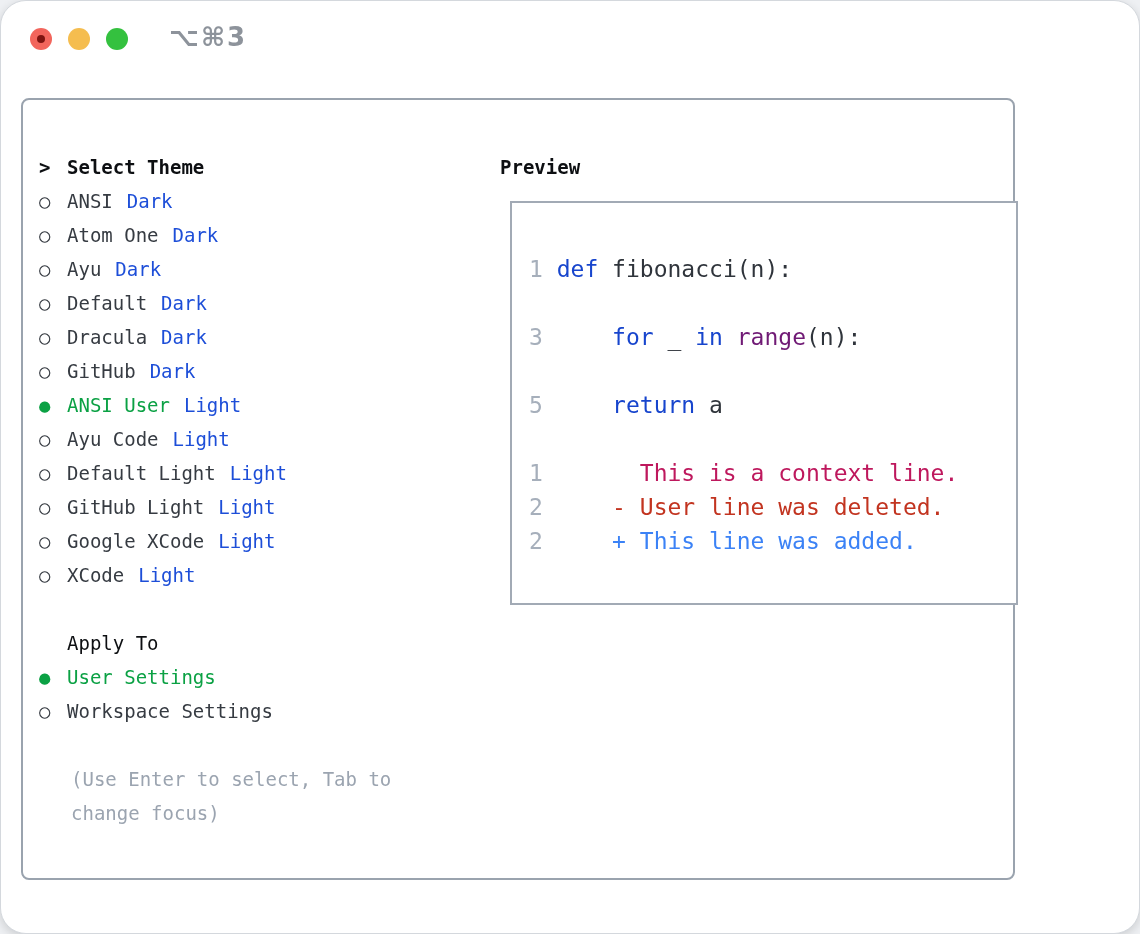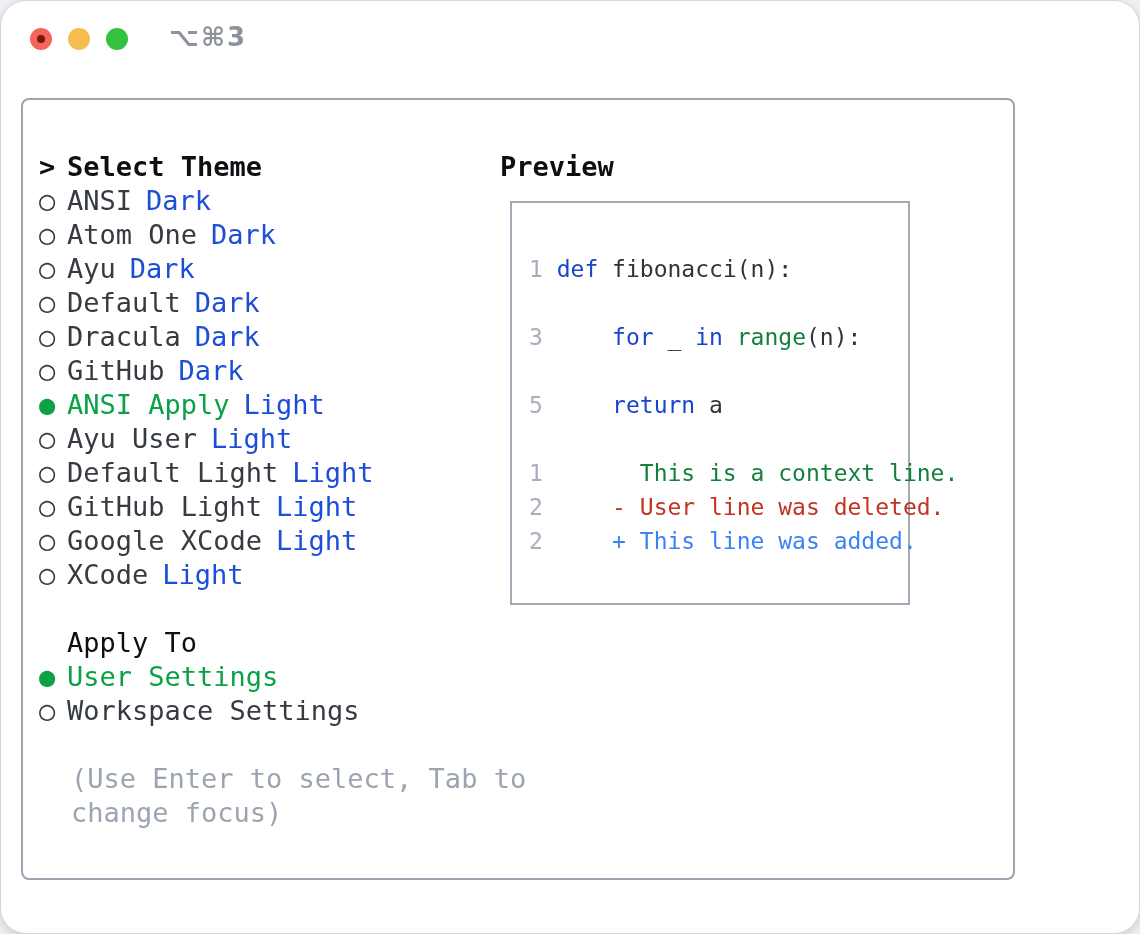--- a/index.html
+++ b/index.html
@@ -12,37 +12,37 @@
   .tl-red{left:29px;background:#f2655c;}
   .tl-red .dot{position:absolute;left:7px;top:7px;width:8px;height:8px;border-radius:50%;background:#7e1410;}
   .tl-yellow{left:67px;background:#f5bd4f;}
   .tl-green{left:105px;background:#34c13f;}
   .win-title{position:absolute;left:168px;top:21px;font-family:"DejaVu Sans",sans-serif;
              font-size:26px;font-weight:bold;color:#8d939b;letter-spacing:2px;}
   
   .panel{position:absolute;left:20px;top:97px;width:994px;height:782px;
          border:2px solid #9aa3ae;border-radius:8px;box-sizing:border-box;background:#fff;}
   
-  .row{position:absolute;height:34px;line-height:34px;font-size:27px;white-space:pre;color:#363b42;}
+  .row{position:absolute;height:34px;line-height:34px;font-size:19px;white-space:pre;color:#363b42;}
   .mk{display:inline-block;width:28px;color:#363b42;}
   .hdr{font-weight:bold;color:#0d0f12;}
   .tg{color:#1d4ed8;margin-left:14px;}
   .sel .mk,.sel .nm{color:#0ba144;}
   .subhdr{color:#0d0f12;}
   .help{color:#9ba4b0;margin-left:32px;}
   
-  .pv-box{position:absolute;left:509px;top:200px;width:400px;height:404px;
+  .pv-box{position:absolute;left:509px;top:200px;width:508px;height:404px;
           border:2px solid #a2aab5;box-sizing:border-box;background:#fff;padding-left:44px;}
   .crow{position:absolute;left:17px;height:34px;line-height:34px;font-size:23px;white-space:pre;}
   .ln{color:#a6afbb;}
   .tok-plain{color:#2f343b;}
   .tok-kw{color:#1745cd;}
   .tok-num{color:#0fbe16;}
-  .tok-builtin{color:#15803d;}
-  .diff-context{color:#15803d;}
+  .tok-builtin{color:#701a75;}
+  .diff-context{color:#be185d;}
   .diff-deleted{color:#c23420;}
   .diff-added{color:#3b82f6;}
 </style>
 </head>
 <body>
 
 <div class="window">
 
   <div class="tl tl-red">
       <div class="dot"></div>
@@ -54,22 +54,22 @@
   <div class="panel"></div>
 
   <div class="row" style="left:38px;top:149px"><span class="mk hdr">&gt;</span><span class="nm hdr">Select Theme</span></div>
 
   <div class="row" style="left:38px;top:183px"><span class="mk">○</span><span class="nm">ANSI</span><span class="tg">Dark</span></div>
   <div class="row" style="left:38px;top:217px"><span class="mk">○</span><span class="nm">Atom One</span><span class="tg">Dark</span></div>
   <div class="row" style="left:38px;top:251px"><span class="mk">○</span><span class="nm">Ayu</span><span class="tg">Dark</span></div>
   <div class="row" style="left:38px;top:285px"><span class="mk">○</span><span class="nm">Default</span><span class="tg">Dark</span></div>
   <div class="row" style="left:38px;top:319px"><span class="mk">○</span><span class="nm">Dracula</span><span class="tg">Dark</span></div>
   <div class="row" style="left:38px;top:353px"><span class="mk">○</span><span class="nm">GitHub</span><span class="tg">Dark</span></div>
-  <div class="row sel" style="left:38px;top:387px"><span class="mk">●</span><span class="nm">ANSI Apply</span><span class="tg">Light</span></div>
-  <div class="row" style="left:38px;top:421px"><span class="mk">○</span><span class="nm">Ayu User</span><span class="tg">Light</span></div>
+  <div class="row sel" style="left:38px;top:387px"><span class="mk">●</span><span class="nm">ANSI User</span><span class="tg">Light</span></div>
+  <div class="row" style="left:38px;top:421px"><span class="mk">○</span><span class="nm">Ayu Code</span><span class="tg">Light</span></div>
   <div class="row" style="left:38px;top:455px"><span class="mk">○</span><span class="nm">Default Light</span><span class="tg">Light</span></div>
   <div class="row" style="left:38px;top:489px"><span class="mk">○</span><span class="nm">GitHub Light</span><span class="tg">Light</span></div>
   <div class="row" style="left:38px;top:523px"><span class="mk">○</span><span class="nm">Google XCode</span><span class="tg">Light</span></div>
   <div class="row" style="left:38px;top:557px"><span class="mk">○</span><span class="nm">XCode</span><span class="tg">Light</span></div>
 
   <div class="row subhdr" style="left:66px;top:625px">Apply To</div>
   <div class="row sel" style="left:38px;top:659px"><span class="mk">●</span><span class="nm">User Settings</span></div>
   <div class="row" style="left:38px;top:693px"><span class="mk">○</span><span class="nm">Workspace Settings</span></div>
 
   <div class="row help" style="left:38px;top:761px">(Use Enter to select, Tab to</div>

